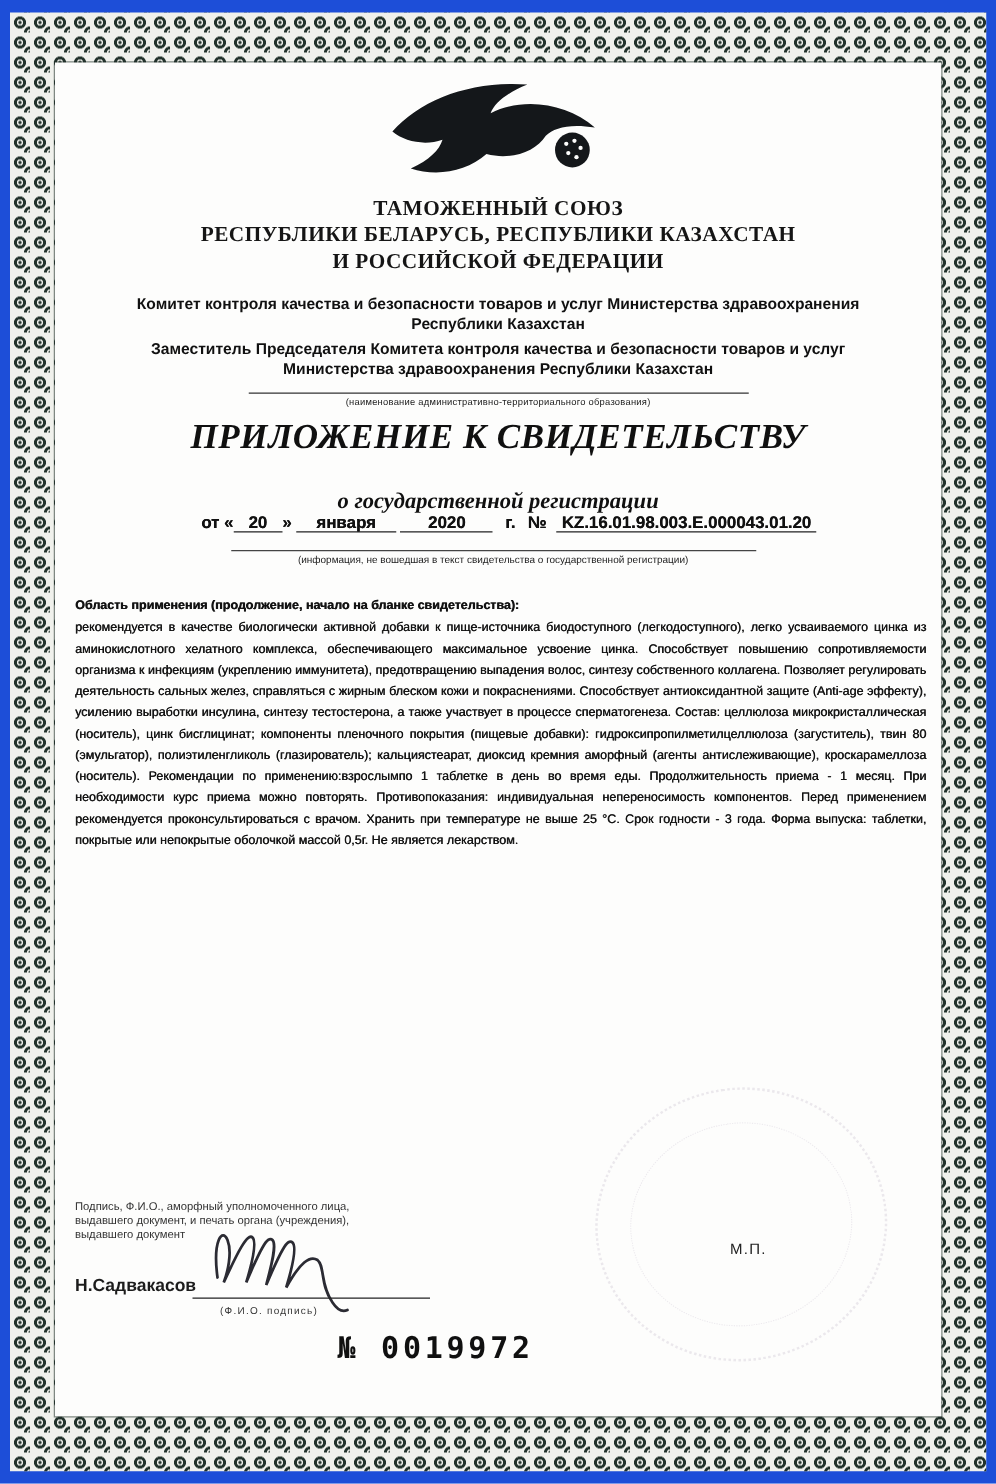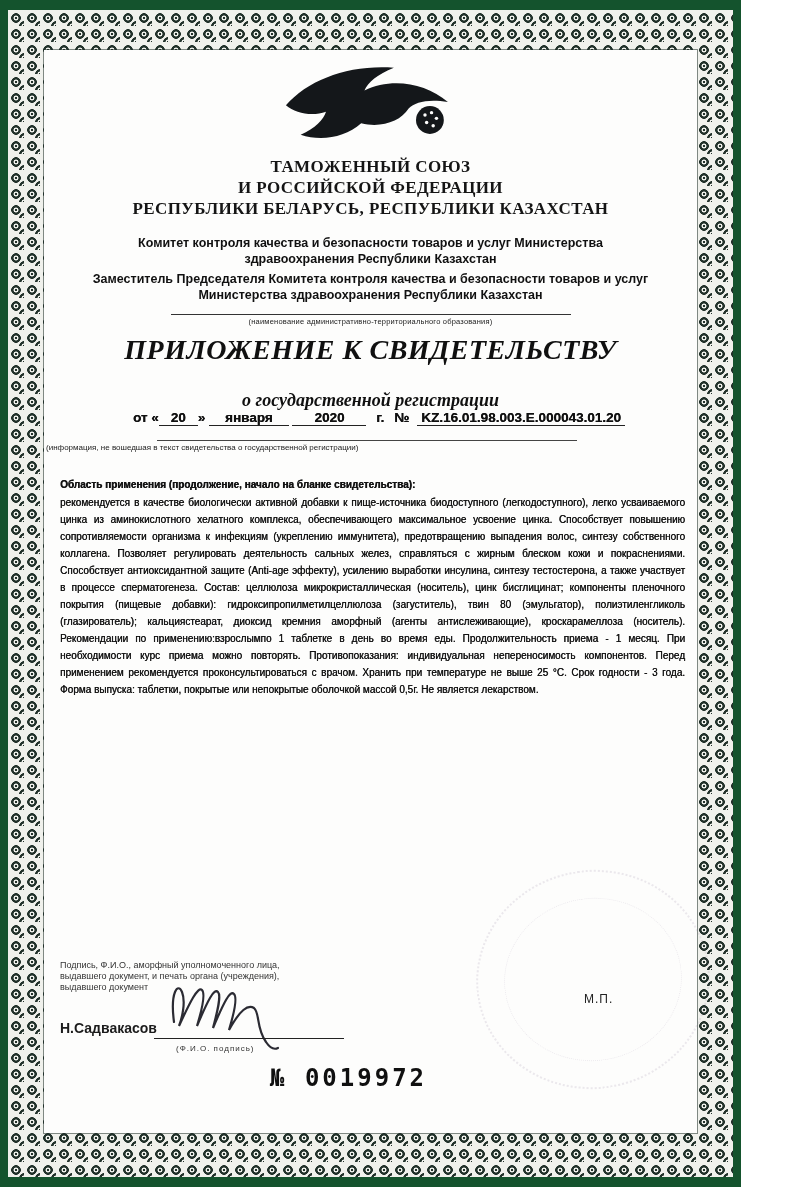--- a/index.html
+++ b/index.html
@@ -1,17 +1,17 @@
 <!DOCTYPE html>
 <html><head>
 <meta charset="utf-8">
 <style>
   html,body{margin:0;padding:0;background:#ffffff;}
   .page{
-    position:relative;width:741px;height:1187px;background:#14532d;
+    position:relative;width:797px;height:1187px;background:#1d4ed8;
     overflow:hidden;font-family:"Liberation Sans",sans-serif;color:#1a1a1a;
   }
   
   .lace{
     position:absolute;left:8px;right:8px;top:10px;bottom:10px;
     background-color:#f0f1ec;
     background-image:
       radial-gradient(circle at 8px 8px, rgba(34,50,43,0) 2.3px, #22322b 2.7px 4.6px, rgba(34,50,43,0) 5px),
       radial-gradient(circle at 16px 16px, rgba(34,50,43,0) 2.3px, #22322b 2.7px 4.6px, rgba(34,50,43,0) 5px),
       radial-gradient(circle at 8px 8px, #22322b 1.1px, rgba(34,50,43,0) 1.5px),
@@ -43,21 +43,21 @@
 
   .regline{top:358px;left:17px;right:0;text-align:center;font-size:13.5px;font-weight:700;color:#111;
     text-shadow:.2px 0 0 currentColor;}
   .u{border-bottom:1px solid #222;}
   .sp-day{padding:0 12px;}
   .sp-month{padding:0 16px;}
   .sp-year{padding:0 22px;}
   .sp-num{padding:0 4px;margin-left:8px;}
   .gsuffix{margin:0 10px 0 6px;}
 
-  .infocap{top:388px;left:0;right:8px;}
+  .infocap{top:388px;left:0;right:8px;text-align:center;}
   .i-line{width:420px;margin:0 auto 2px;border-top:1px solid #444;height:0;}
   .i-cap{font-size:8px;color:#222;}
 
   .bodyblock{top:424px;left:14px;right:10px;font-size:10px;line-height:17px;color:#131313;
     text-shadow:.3px 0 0 currentColor;}
   .bodyblock .bh{font-weight:700;text-shadow:.4px 0 0 currentColor;margin-bottom:1px;}
   .bodyblock .bt{text-align:justify;}
 
   .footnote{top:908px;left:14px;font-size:9px;line-height:11px;color:#333;}
   .signer{top:968px;left:14px;font-size:14px;font-weight:700;color:#1c1c1c;}
@@ -86,22 +86,22 @@
         <circle cx="176" cy="66" r="2.1" fill="#fdfdfc"></circle>
         <circle cx="184" cy="63" r="2.1" fill="#fdfdfc"></circle>
         <circle cx="190" cy="70" r="2.1" fill="#fdfdfc"></circle>
         <circle cx="178" cy="75" r="2.1" fill="#fdfdfc"></circle>
         <circle cx="186" cy="79" r="2.1" fill="#fdfdfc"></circle>
       </svg>
     </div>
 
     <div class="abs union">
       <div>ТАМОЖЕННЫЙ СОЮЗ</div>
+      <div>РЕСПУБЛИКИ БЕЛАРУСЬ, РЕСПУБЛИКИ КАЗАХСТАН</div>
       <div>И РОССИЙСКОЙ ФЕДЕРАЦИИ</div>
-      <div>РЕСПУБЛИКИ БЕЛАРУСЬ, РЕСПУБЛИКИ КАЗАХСТАН</div>
     </div>
 
     <div class="abs authority">
       <div class="para">Комитет контроля качества и безопасности товаров и услуг Министерства здравоохранения Республики Казахстан</div>
       <div class="para">Заместитель Председателя Комитета контроля качества и безопасности товаров и услуг Министерства здравоохранения Республики Казахстан</div>
     </div>
 
     <div class="abs territory">
       <div class="t-line"></div>
       <div class="t-cap">(наименование административно-территориального образования)</div>

